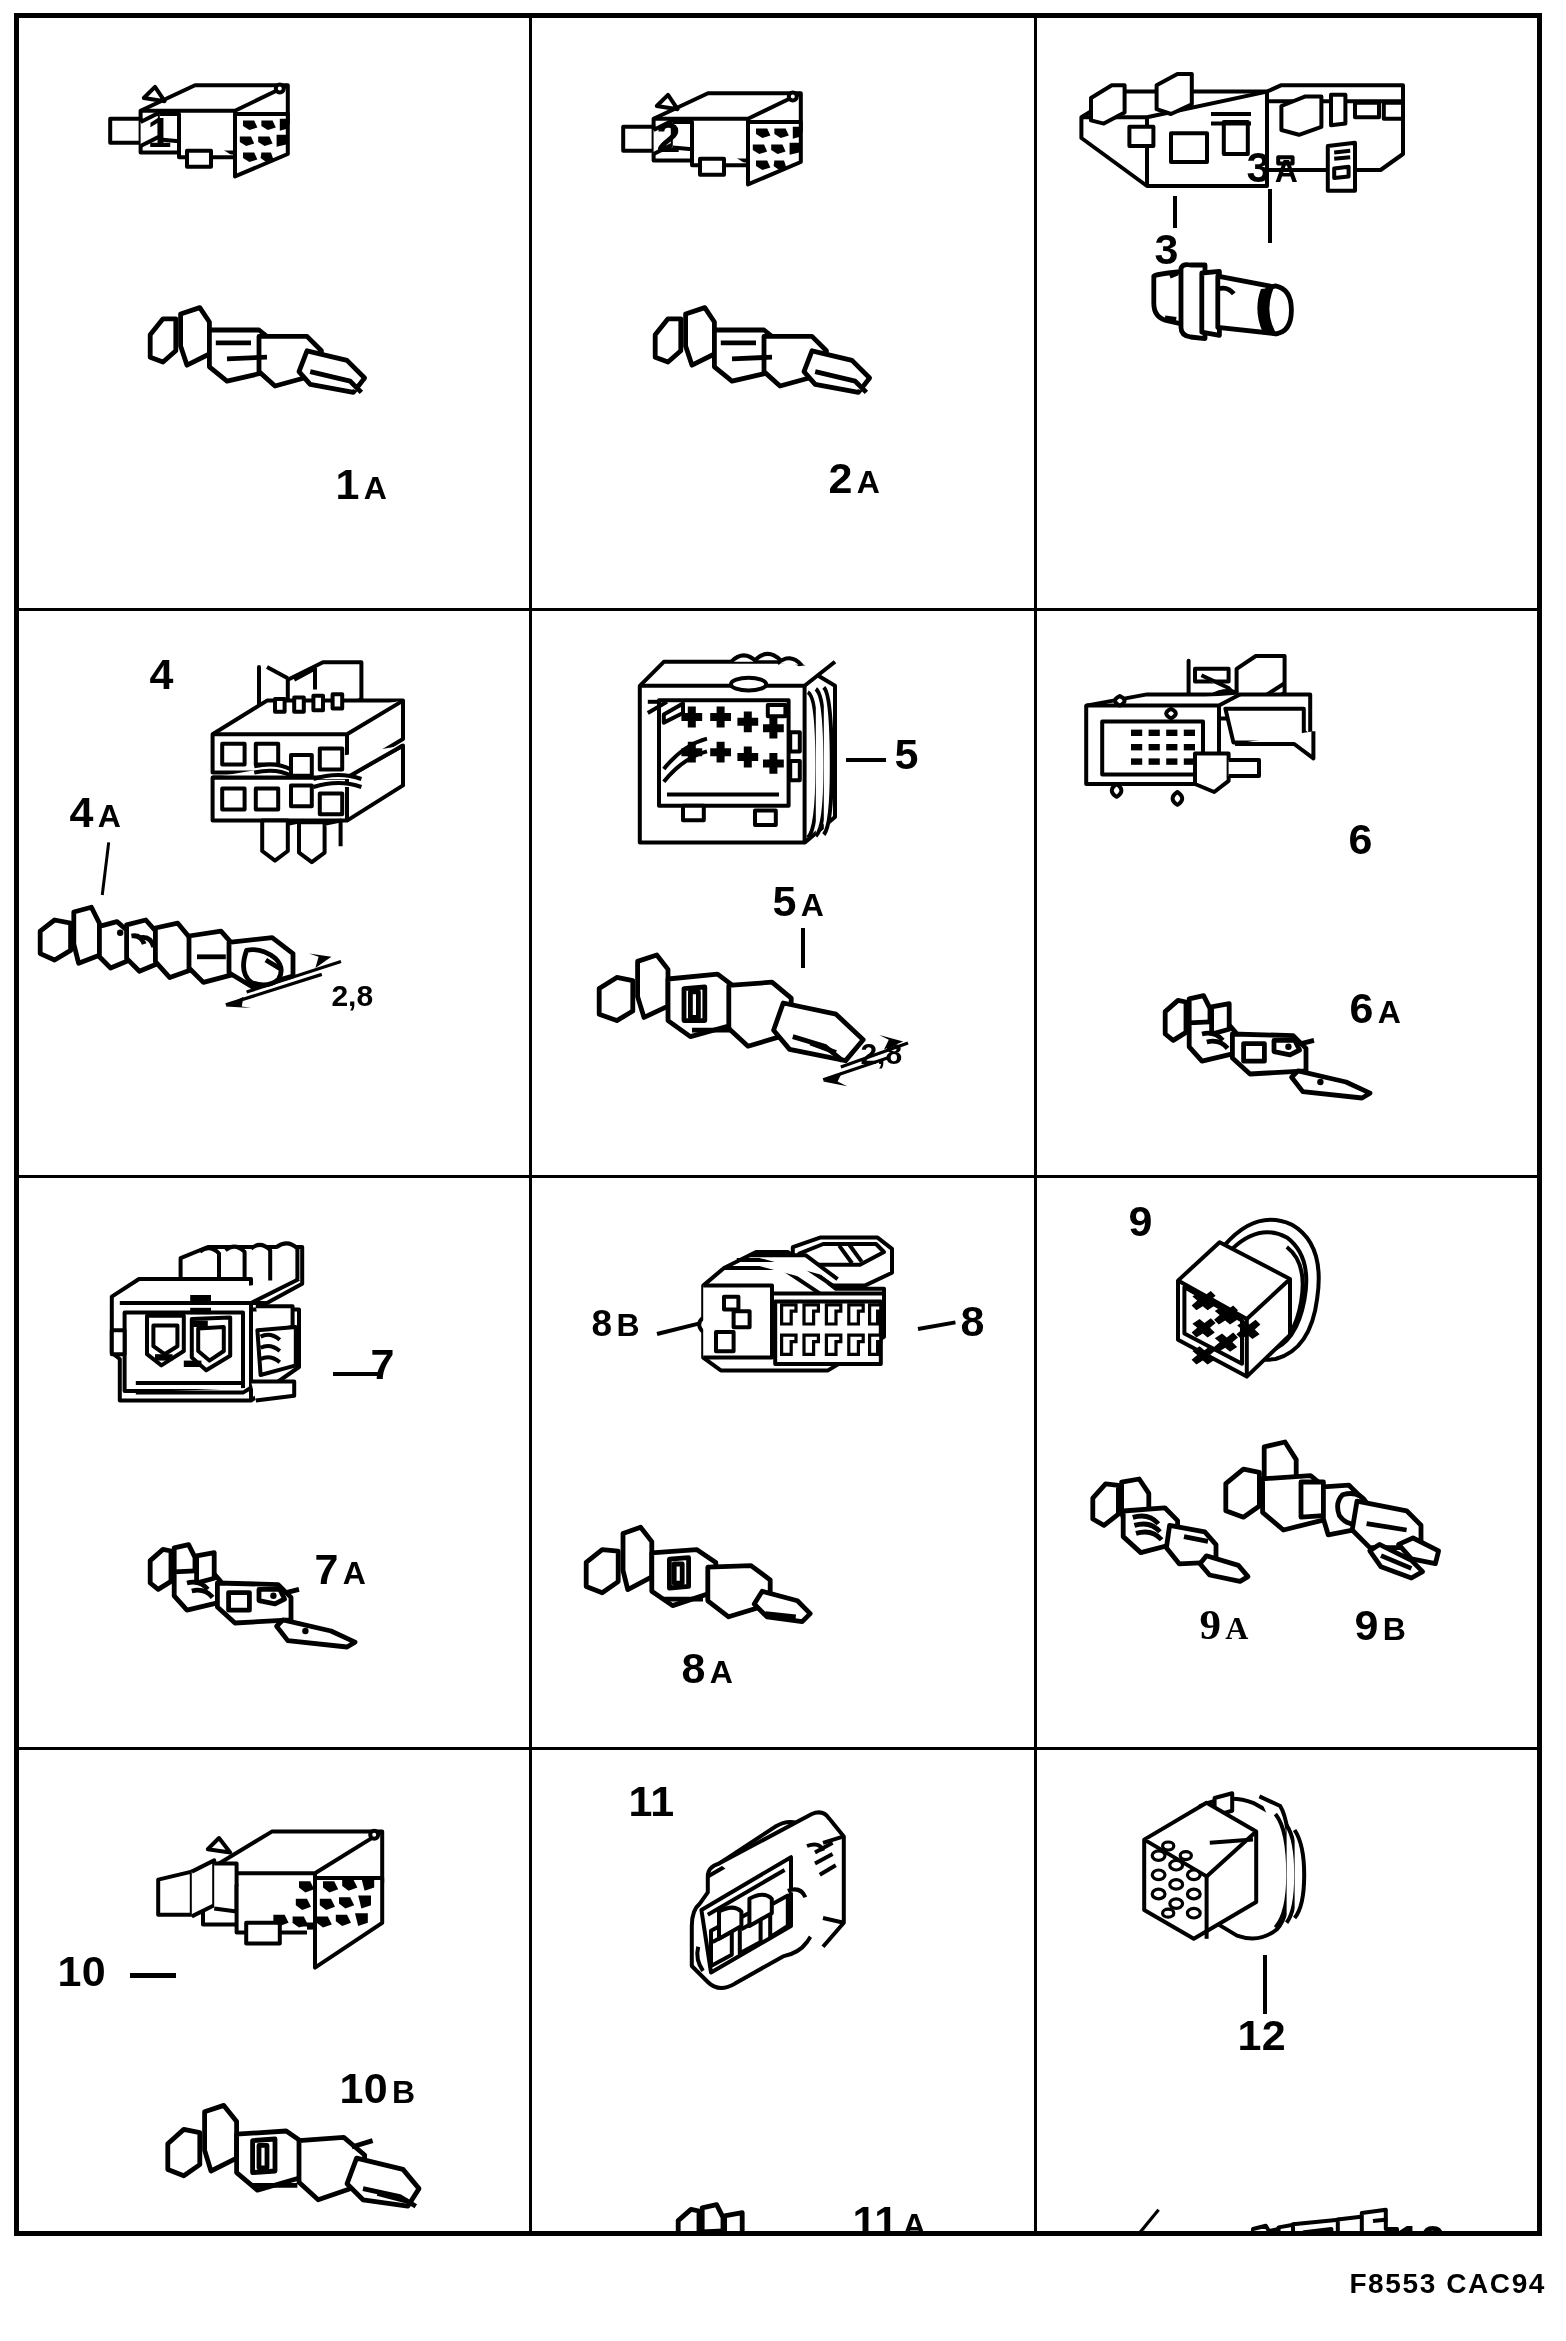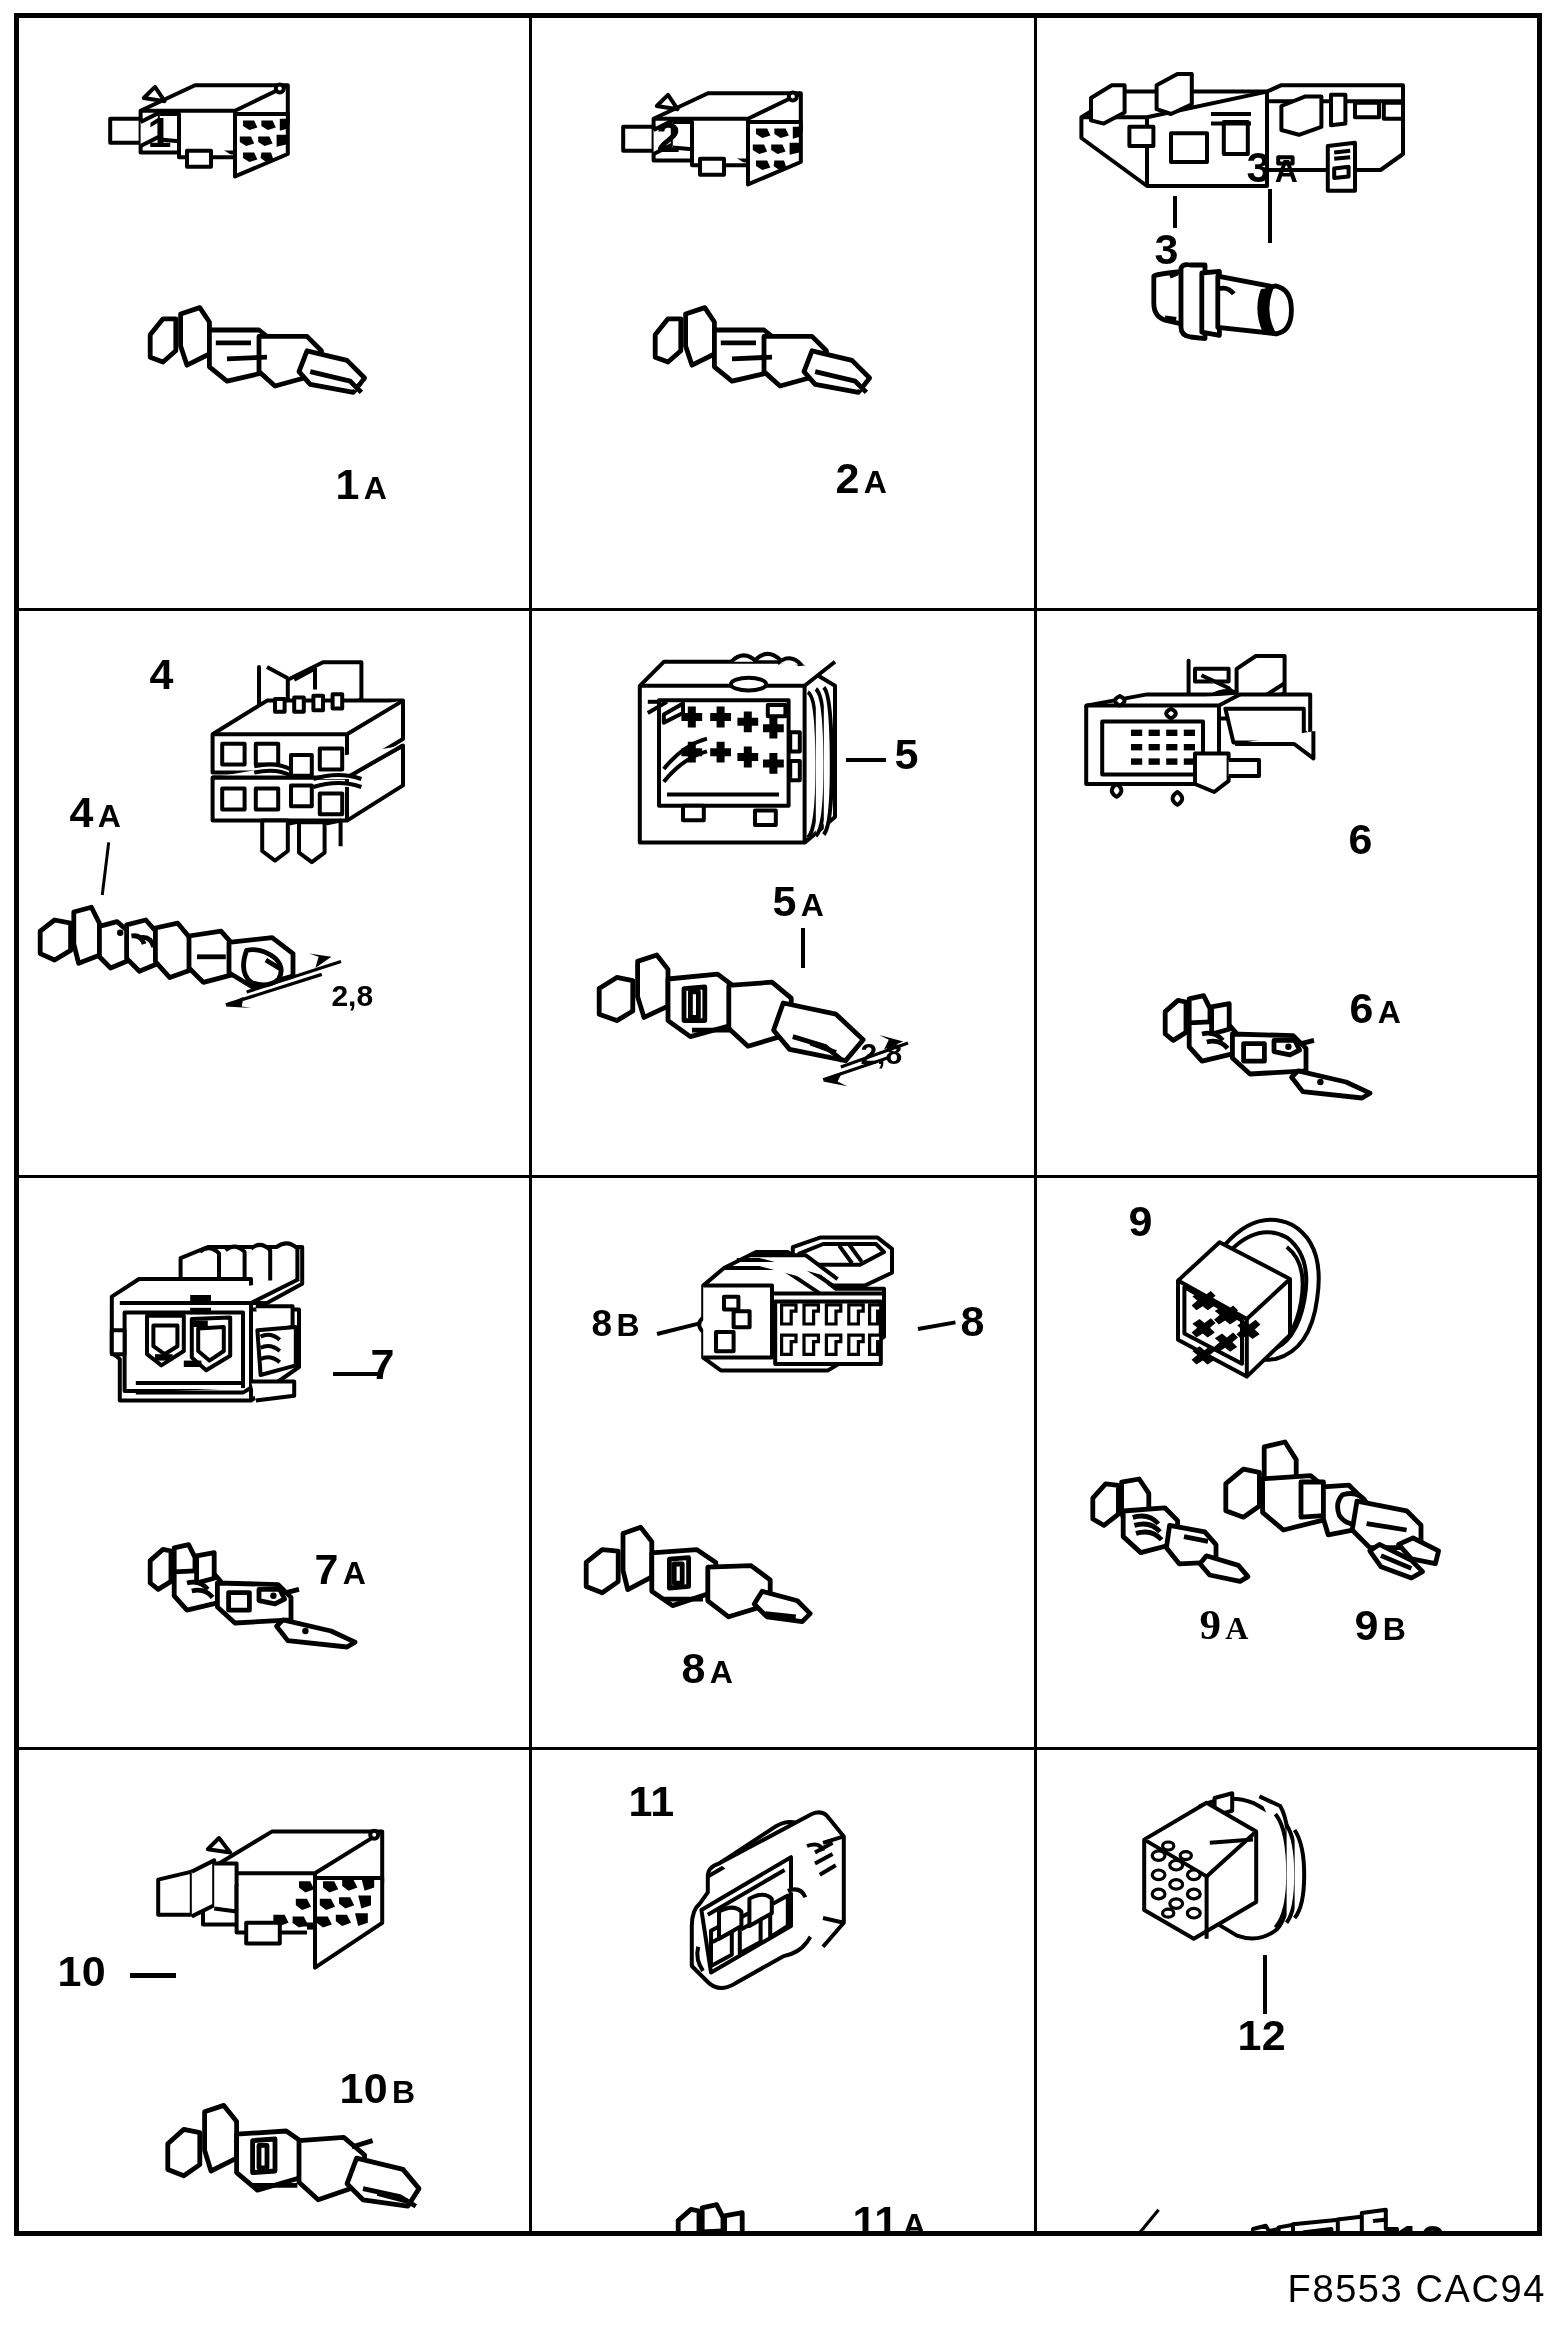--- a/index.html
+++ b/index.html
@@ -75,22 +75,22 @@
   }
 
   .art { position: absolute; }
   .art svg { display: block; overflow: visible; }
 
   
   #footer-code {
     position: absolute;
     right: 21px;
     top: 2268px;
-    font-size: 38px;
-    font-weight: normal;
+    font-size: 28px;
+    font-weight: bold;
     letter-spacing: 1.6px;
     font-family: "Liberation Sans", sans-serif;
     white-space: nowrap;
   }
 </style>
 </head>
 <body>
 
 <div id="page">
 
@@ -186,21 +186,21 @@
             <path d="M52 20 L76 12 L88 30 L88 70 L60 84 L52 60 Z"></path>
             <path d="M88 40 L150 40 L170 56 L170 90 L110 104 L88 86 Z"></path>
             <path d="M150 48 L210 48 L228 66 L228 94 L170 110 L150 92 Z"></path>
             <path d="M210 66 L260 78 L282 100 L268 118 L214 108 L200 92 Z"></path>
             <path d="M214 92 L264 104 L278 118"></path>
             <path d="M96 56 L140 56"></path>
             <path d="M110 76 L160 74"></path>
           </g>
         </svg>
       </div>
-      <div class="lbl" style="left:303px;top:439px;">
+      <div class="lbl" style="left:296px;top:439px;">
         <span class="num">2</span><span class="sub">A</span>
       </div>
     </div>
 
     <div class="cell col-last">
       <div class="art" style="left:30px;top:32px;">
         <svg width="352" height="152" viewBox="0 0 440 190">
           <g fill="#fff" stroke="#000" stroke-width="5" stroke-linejoin="round">
             <path d="M18 110 L18 84 L70 52 L250 52 L268 44 L340 44 L420 44 L420 130 L392 150 L250 150 L250 170 L100 170 Z"></path>
             <path d="M18 84 L100 84 L250 52"></path>

